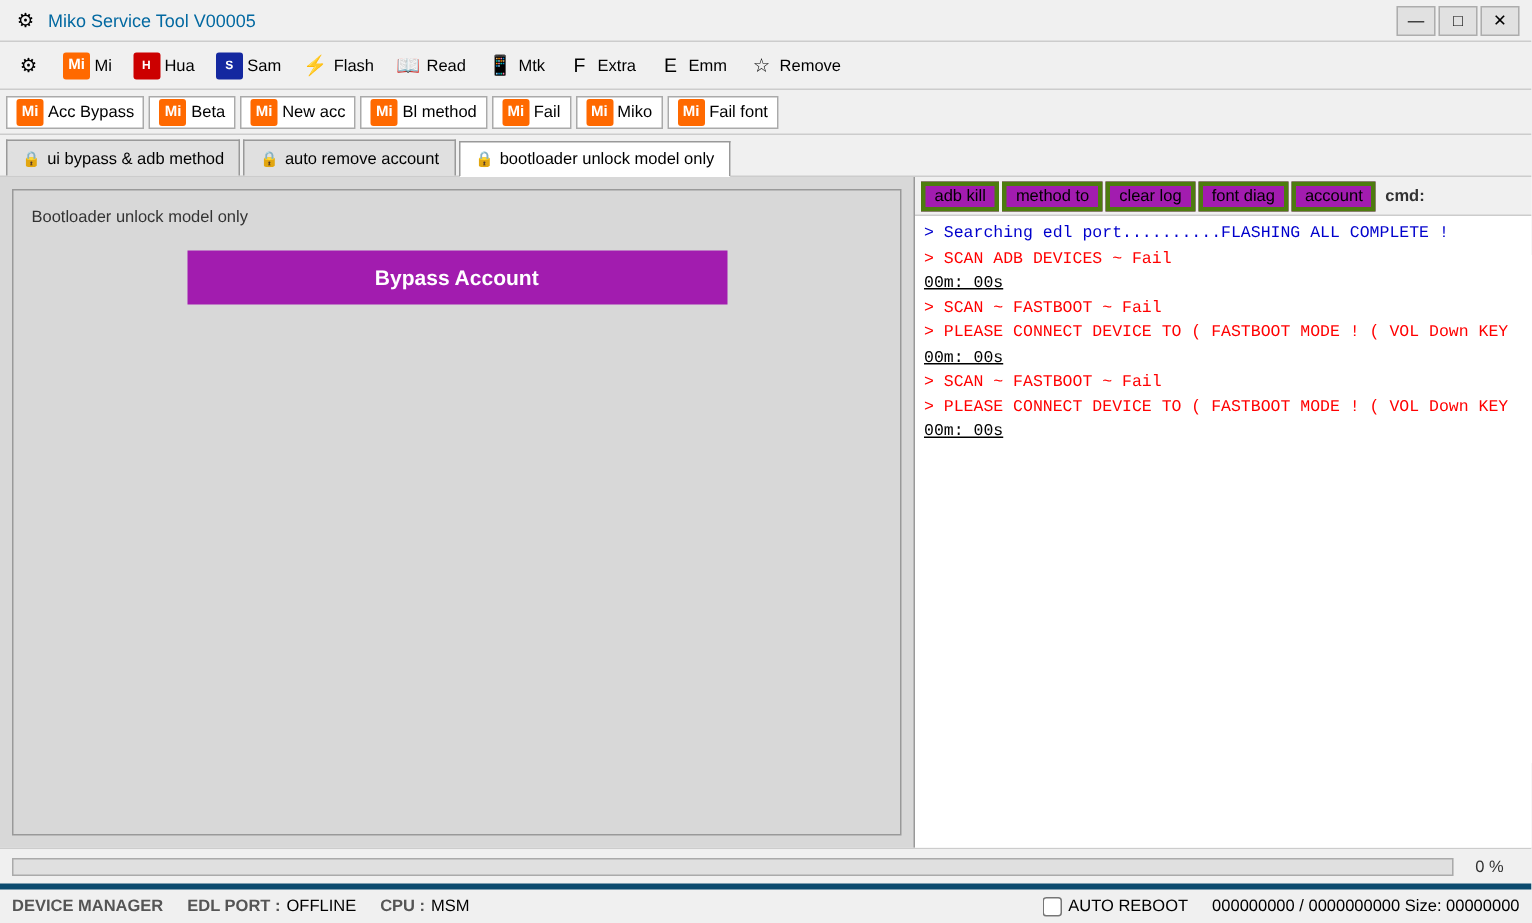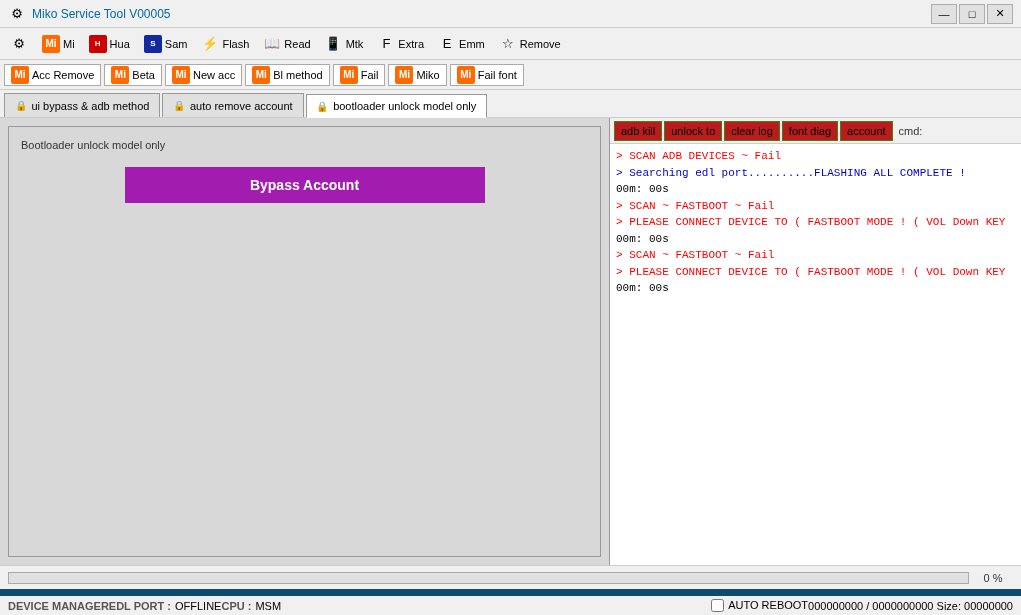--- a/index.html
+++ b/index.html
@@ -220,43 +220,44 @@
       align-items: center;
       padding: 2px 4px;
       border-bottom: 1px solid #ccc;
       gap: 2px;
       background: #f0f0f0;
       height: 26px;
     }
     .right-btn {
       padding: 1px 6px;
       font-size: 11px;
-      border: 1px solid #4d7c0f;
-      background: #b91c1c;
+      border: 3px solid #4d7c0f;
+      background: #a21caf;
       cursor: pointer;
       height: 20px;
     }
     .cmd-label {
       font-size: 11px;
       margin-left: 4px;
       color: #333;
+      font-weight: bold;
     }
     .log-area {
       flex: 1;
       overflow-y: auto;
       padding: 4px 6px;
       font-family: 'Courier New', monospace;
       font-size: 11px;
       line-height: 1.5;
       background: white;
     }
     .log-line { display: block; }
     .log-red { color: red; }
     .log-blue { color: #0000cc; }
-    .log-black { color: #000; }
+    .log-black { color: #000; text-decoration: underline; }
 
     
     .progress-bar-row {
       height: 24px;
       background: #f0f0f0;
       border-top: 1px solid #ccc;
       display: flex;
       align-items: center;
       justify-content: center;
       gap: 4px;
@@ -277,24 +278,25 @@
       font-size: 11px;
       color: #333;
       min-width: 40px;
       text-align: center;
     }
 
     
     .status-bar {
       height: 26px;
       background: #f0f0f0;
-      border-top: 7px solid #0c4a6e;
+      border-top: 4px solid #0c4a6e;
       display: flex;
       align-items: center;
       padding: 0 8px;
+      gap: 16px;
       font-size: 11px;
     }
     .status-item {
       display: flex;
       align-items: center;
       gap: 4px;
     }
     .status-label { color: #555; font-weight: bold; }
     .status-value { color: #000; }
     .auto-reboot-area {
@@ -366,21 +368,21 @@
   </button>
   <button class="menu-btn">
     <span class="menu-icon">☆</span>
     <span>Remove</span>
   </button>
 </div>
 
 <div class="brands-bar">
   <button class="brand-btn">
     <span class="mi-logo">Mi</span>
-    <span>Acc Remove</span>
+    <span>Acc Bypass</span>
   </button>
   <button class="brand-btn">
     <span class="mi-logo">Mi</span>
     <span>Beta</span>
   </button>
   <button class="brand-btn">
     <span class="mi-logo">Mi</span>
     <span>New acc</span>
   </button>
   <button class="brand-btn">
@@ -421,29 +423,29 @@
   <div class="left-panel">
     <div class="inner-box">
       <div class="box-label">Bootloader unlock model only</div>
       <button class="bypass-btn">Bypass Account</button>
     </div>
   </div>
 
   <div class="right-panel">
     <div class="right-toolbar">
       <button class="right-btn">adb kill</button>
-      <button class="right-btn">unlock to</button>
+      <button class="right-btn">method to</button>
       <button class="right-btn">clear log</button>
       <button class="right-btn">font diag</button>
       <button class="right-btn">account</button>
       <span class="cmd-label">cmd:</span>
     </div>
     <div class="log-area" id="log-area">
-    <span class="log-line log-red">&gt; SCAN ADB DEVICES  ~  Fail</span>
-        <span class="log-line log-blue">&gt; Searching edl port..........FLASHING ALL COMPLETE !</span>
+    <span class="log-line log-blue">&gt; Searching edl port..........FLASHING ALL COMPLETE !</span>
+        <span class="log-line log-red">&gt; SCAN ADB DEVICES  ~  Fail</span>
         <span class="log-line log-black">00m: 00s</span>
         <span class="log-line log-red">&gt; SCAN   ~   FASTBOOT   ~   Fail</span>
         <span class="log-line log-red">&gt; PLEASE CONNECT DEVICE TO  ( FASTBOOT MODE ! ( VOL Down KEY</span>
         <span class="log-line log-black">00m: 00s</span>
         <span class="log-line log-red">&gt; SCAN   ~   FASTBOOT   ~   Fail</span>
         <span class="log-line log-red">&gt; PLEASE CONNECT DEVICE TO  ( FASTBOOT MODE ! ( VOL Down KEY</span>
         <span class="log-line log-black">00m: 00s</span>
       </div>
   </div>
 </div>

